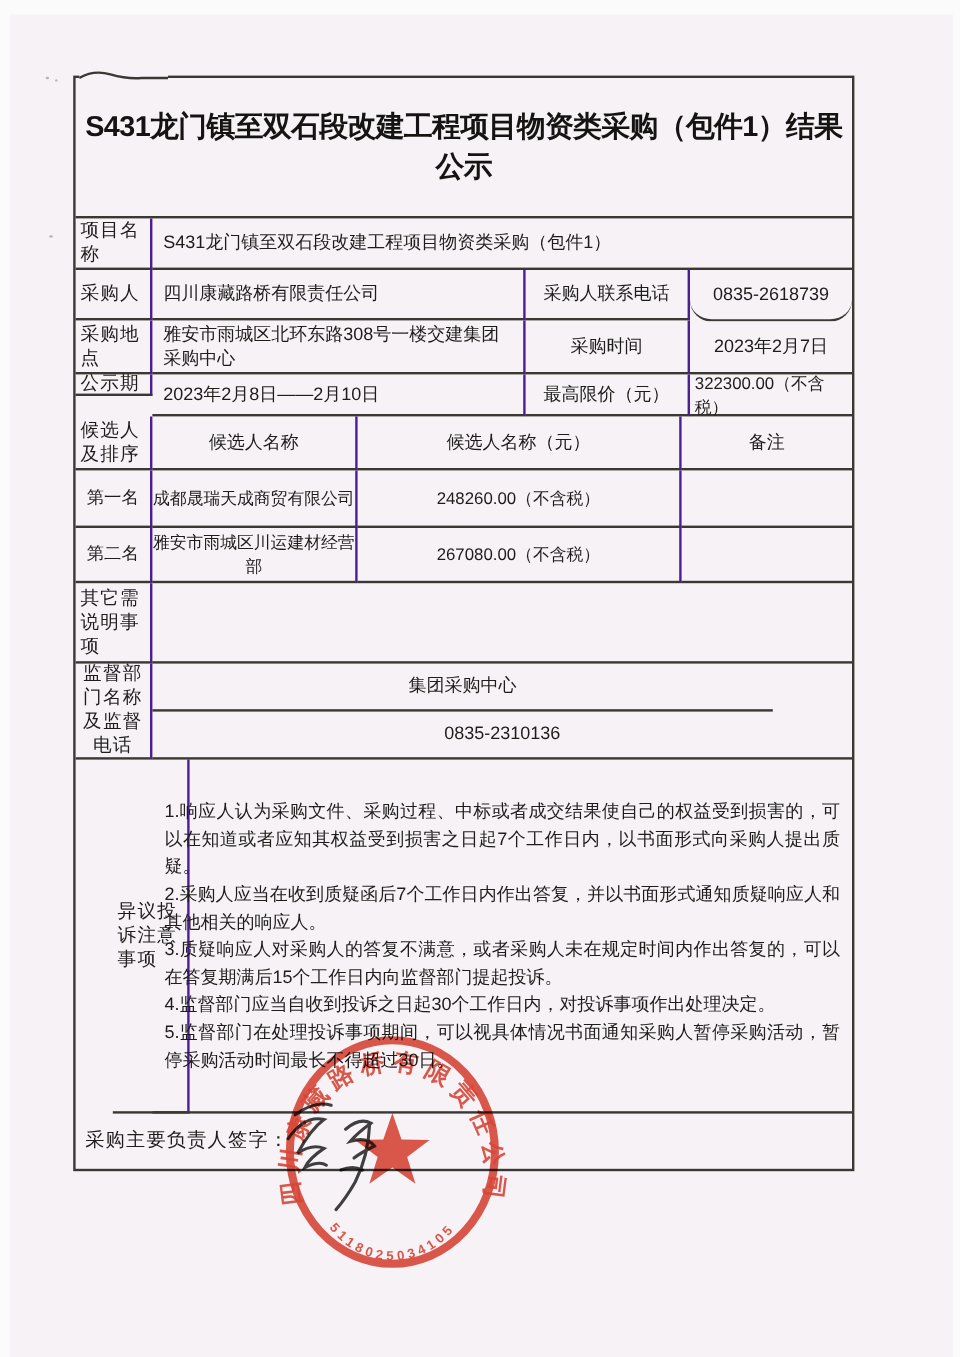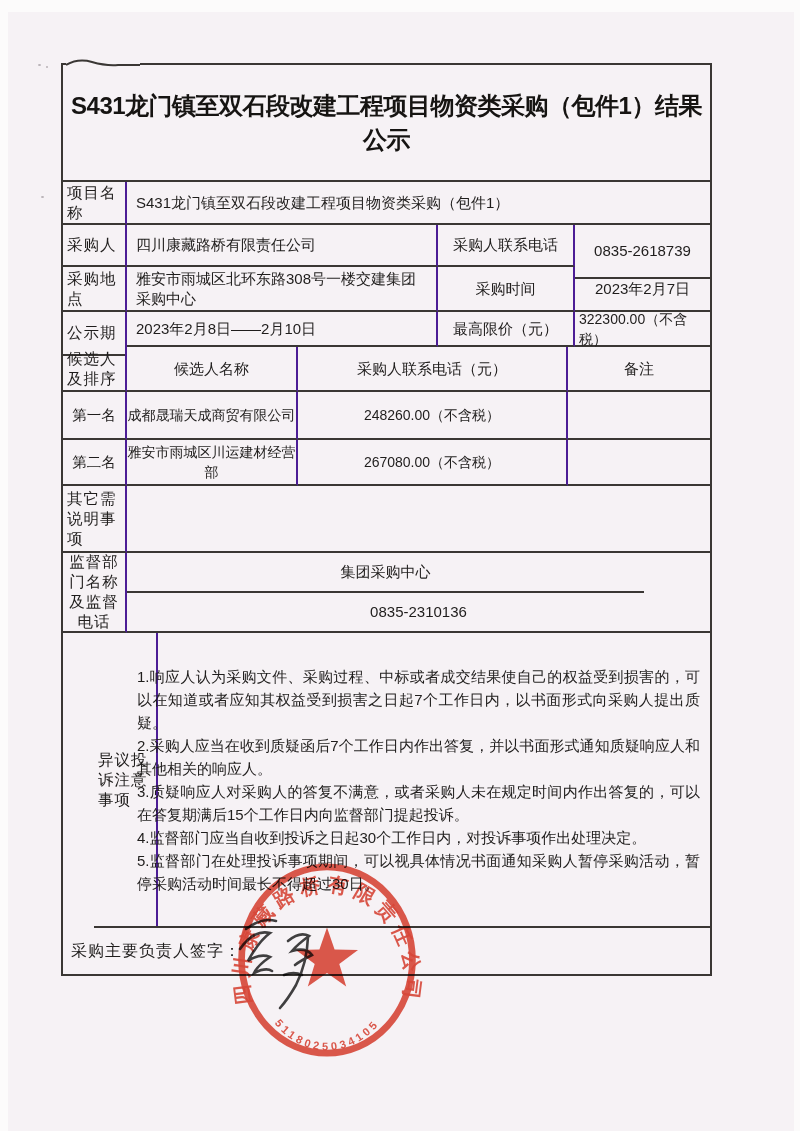--- a/index.html
+++ b/index.html
@@ -56,35 +56,35 @@
     <span class="tl">S431龙门镇至双石段改建工程项目物资类采购（包件1）结果</span>
     <span class="tl">公示</span>
   </div>
 
   <div class="cell lbl" style="left:0;top:117px;width:64px;height:43px;">项目名称</div>
   <div class="cell no-r val" style="left:64px;top:117px;width:583px;height:43px;">S431龙门镇至双石段改建工程项目物资类采购（包件1）</div>
 
   <div class="cell lbl" style="left:0;top:160px;width:64px;height:42px;">采购人</div>
   <div class="cell val" style="left:64px;top:160px;width:311px;height:42px;">四川康藏路桥有限责任公司</div>
   <div class="cell center" style="left:375px;top:160px;width:137px;height:42px;">采购人联系电话</div>
-  <div class="cell no-r center" style="left:512px;top:160px;width:135px;height:54px;">0835-2618739</div>
+  <div class="cell no-r center" style="left:512px;top:160px;width:135px;height:43px;border-radius:18px;">0835-2618739</div>
 
   <div class="cell lbl" style="left:0;top:202px;width:64px;height:45px;">采购地点</div>
   <div class="cell val" style="left:64px;top:202px;width:311px;height:45px;">雅安市雨城区北环东路308号一楼交建集团采购中心</div>
   <div class="cell center" style="left:375px;top:202px;width:137px;height:45px;">采购时间</div>
   <div class="cell no-r center" style="left:512px;top:202px;width:135px;height:45px;">2023年2月7日</div>
 
-  <div class="cell lbl" style="left:0;top:247px;width:64px;height:44px;">公示期</div>
+  <div class="cell lbl" style="left:0;top:247px;width:64px;height:18px;">公示期</div>
   <div class="cell val" style="left:64px;top:247px;width:311px;height:35px;">2023年2月8日——2月10日</div>
   <div class="cell center" style="left:375px;top:247px;width:137px;height:35px;">最高限价（元）</div>
   <div class="cell no-r" style="left:512px;top:247px;width:135px;height:35px;padding-left:4px;font-size:14px;">322300.00（不含税）</div>
 
   <div class="cell lbl" style="left:0;top:282px;width:64px;height:45px;">候选人及排序</div>
   <div class="cell center" style="left:64px;top:282px;width:171px;height:45px;">候选人名称</div>
-  <div class="cell center" style="left:235px;top:282px;width:270px;height:45px;">采购人联系电话（元）</div>
+  <div class="cell center" style="left:235px;top:282px;width:270px;height:45px;">候选人名称（元）</div>
   <div class="cell no-r center" style="left:505px;top:282px;width:142px;height:45px;">备注</div>
 
   <div class="cell center" style="left:0;top:327px;width:64px;height:48px;font-size:14.5px;">第一名</div>
   <div class="cell center" style="left:64px;top:327px;width:171px;height:48px;font-size:14px;">成都晟瑞天成商贸有限公司</div>
   <div class="cell center" style="left:235px;top:327px;width:270px;height:48px;font-size:14px;">248260.00（不含税）</div>
   <div class="cell no-r" style="left:505px;top:327px;width:142px;height:48px;"></div>
 
   <div class="cell center" style="left:0;top:375px;width:64px;height:46px;font-size:14.5px;">第二名</div>
   <div class="cell center" style="left:64px;top:375px;width:171px;height:46px;font-size:14px;">雅安市雨城区川运建材经营部</div>
   <div class="cell center" style="left:235px;top:375px;width:270px;height:46px;font-size:14px;">267080.00（不含税）</div>

